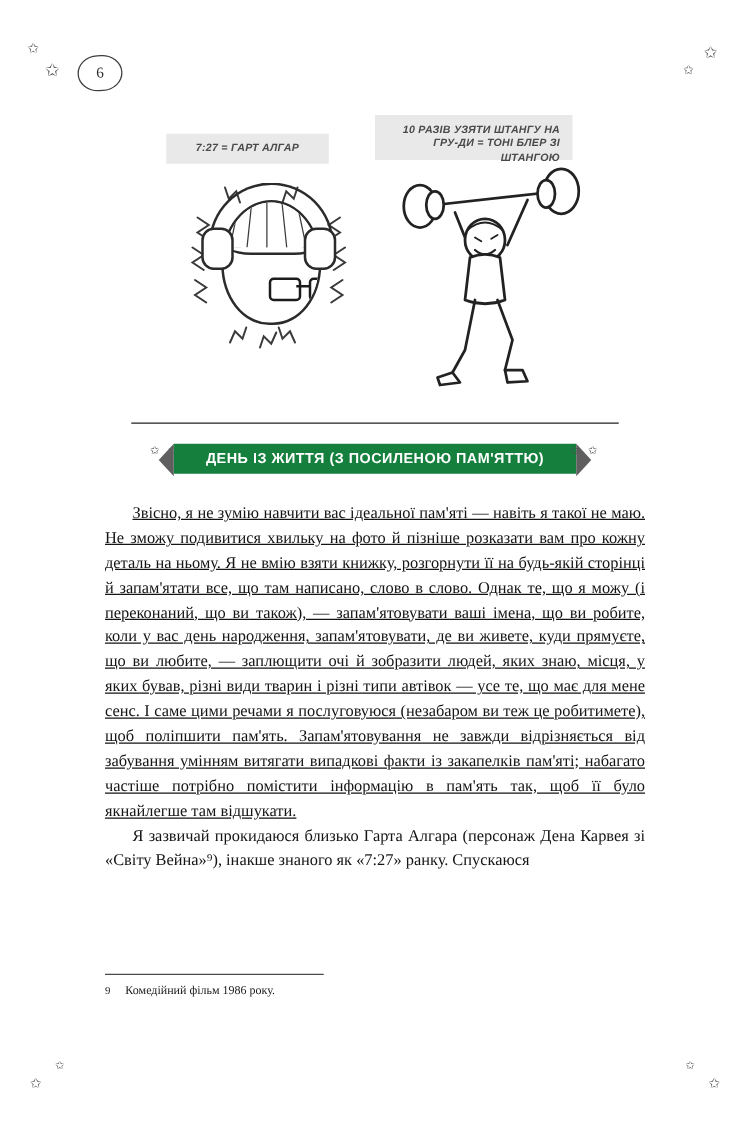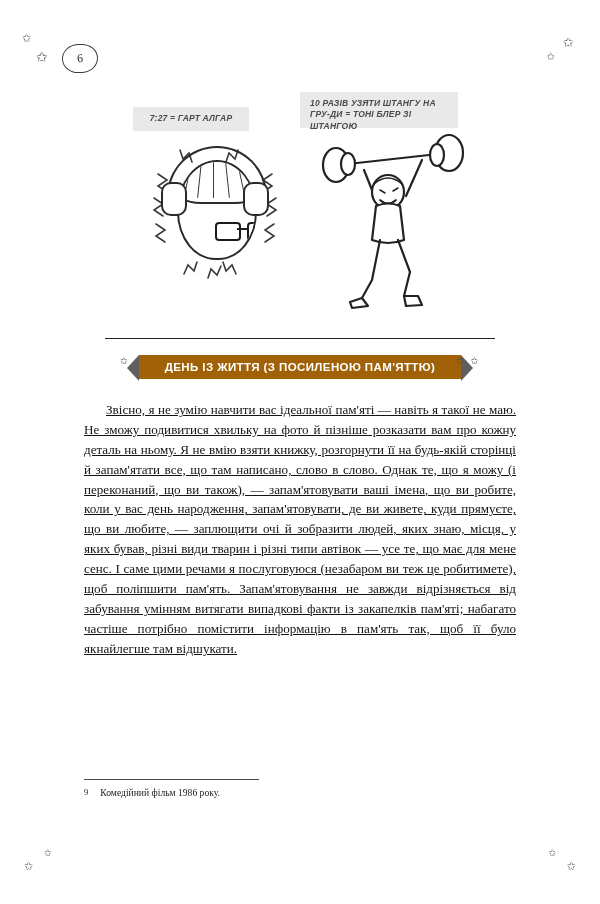--- a/index.html
+++ b/index.html
@@ -76,26 +76,26 @@
     background: #e9e9e9;
     color: #4a4a4a;
     font-family: "Liberation Sans", sans-serif;
     font-style: italic;
     font-weight: 700;
     font-size: 8.5px;
     letter-spacing: 0.2px;
     line-height: 1.35;
     padding: 6px 10px;
     box-sizing: border-box;
-    text-align: left;
+    text-align: right;
   }
   .caption-left {
     left: 133px;
     top: 17px;
-    width: 116px;
+    width: 130px;
     height: 24px;
     display: flex;
     align-items: center;
     justify-content: center;
   }
   .caption-right {
     left: 300px;
     top: 2px;
     width: 158px;
     height: 36px;
@@ -222,21 +222,21 @@
     position: absolute;
     top: 0;
     left: 105px;
     width: 390px;
     height: 1px;
     background: #222;
   }
   .banner {
     position: relative;
     margin-top: 14px;
-    background: #a16207;
+    background: #15803d;
     color: #fff;
     font-family: "Liberation Sans", sans-serif;
     font-weight: 700;
     font-size: 11.5px;
     letter-spacing: 0.4px;
     padding: 6px 26px;
     white-space: nowrap;
   }
   .banner::before,
   .banner::after {
@@ -401,20 +401,21 @@
 
   <div class="banner-wrap">
     <div class="rule"></div>
     <span class="banner-stars left">✩ ✩</span>
     <div class="banner">ДЕНЬ ІЗ ЖИТТЯ (З ПОСИЛЕНОЮ ПАМ'ЯТТЮ)</div>
     <span class="banner-stars right">✩ ✩</span>
   </div>
 
   <div class="body-text">
     <p>Звісно, я не зумію навчити вас ідеальної пам'яті — навіть я такої не маю. Не зможу подивитися хвильку на фото й пізніше розказати вам про кожну деталь на ньому. Я не вмію взяти книжку, розгорнути її на будь-якій сторінці й запам'ятати все, що там написано, слово в слово. Однак те, що я можу (і переконаний, що ви також), — запам'ятовувати ваші імена, що ви робите, коли у вас день народження, запам'ятовувати, де ви живете, куди прямуєте, що ви любите, — за­плющити очі й зобразити людей, яких знаю, місця, у яких бував, різні види тварин і різні типи автівок — усе те, що має для мене сенс. І саме цими речами я послуговуюся (незабаром ви теж це робитимете), щоб поліпшити пам'ять. Запам'ятовування не завжди відрізня­ється від забування умінням витягати випадкові факти із закапелків пам'яті; набагато частіше потрібно помістити інформацію в пам'ять так, щоб її було якнайлегше там відшукати.</p>
+    <p>Я зазвичай прокидаюся близько Гарта Алгара (персонаж Дена Карвея зі «Світу Вейна»⁹), інакше знаного як «7:27» ранку. Спускаюся</p>
   </div>
 
   <div class="footnote-rule"></div>
   <div class="footnote">
     <span class="fn-num">9</span>
     <span>Комедійний фільм 1986 року.</span>
   </div>
 
 </div>
 

